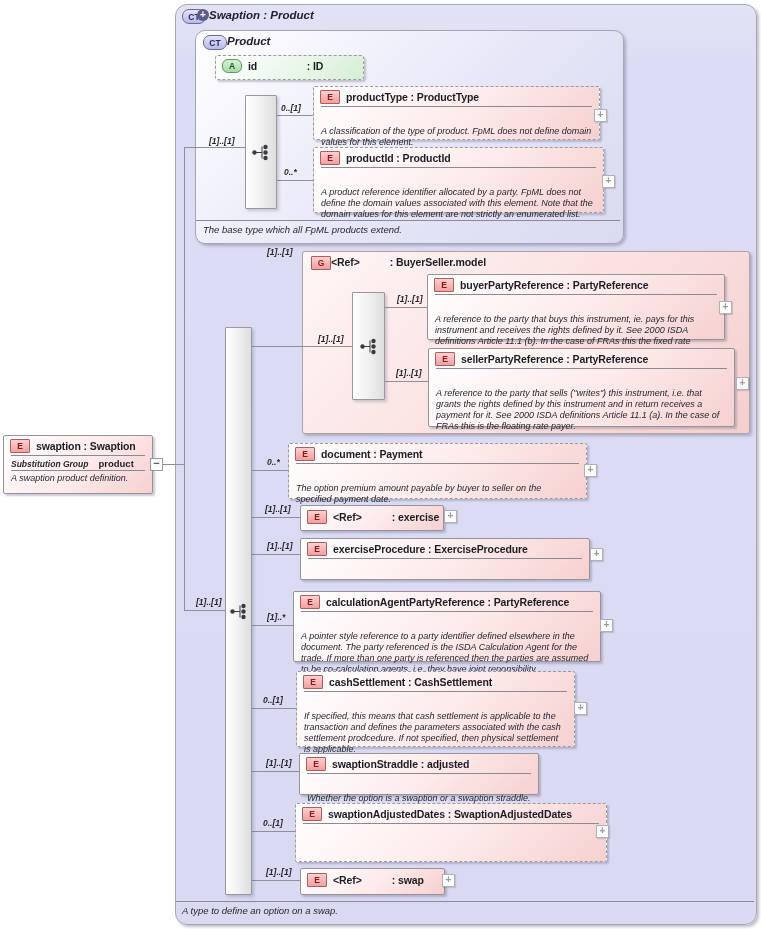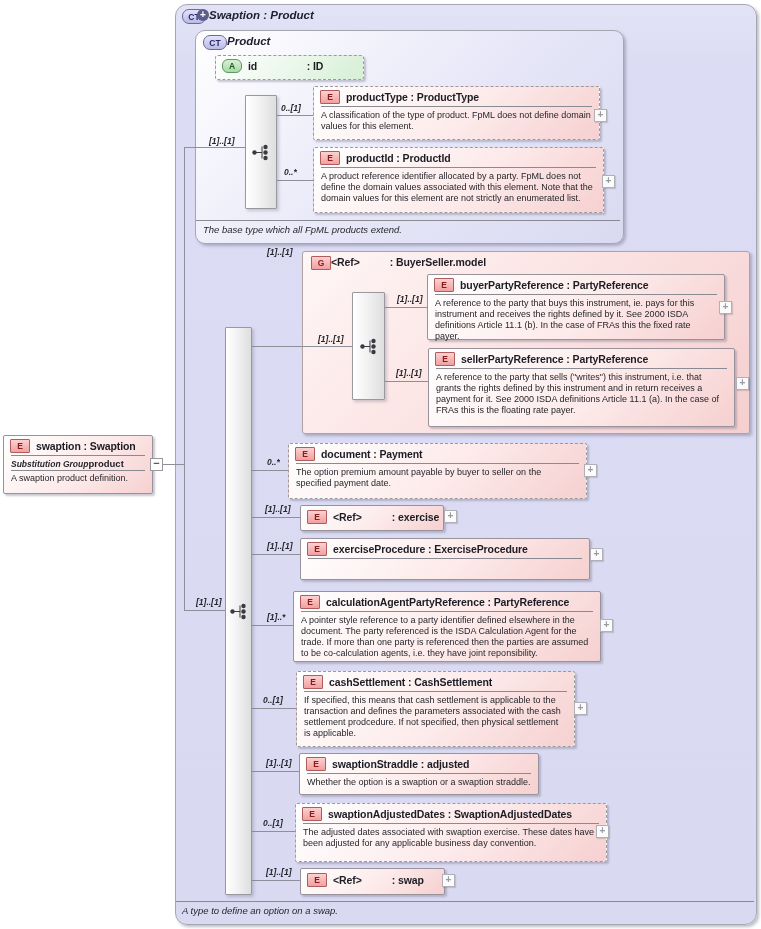--- a/index.html
+++ b/index.html
@@ -21,22 +21,22 @@
   .box{position:absolute;border:1px solid #98929a;background:linear-gradient(135deg,#ffffff 0%,#fdeaea 55%,#f6d0d0 100%);box-shadow:2px 2px 2px rgba(120,120,140,.4);border-radius:2px;}
   .box.dashed{border-style:dashed;border-color:#9a9aa0;}
   .box.green{background:linear-gradient(135deg,#ffffff 0%,#e7f6e7 60%,#d6eed6 100%);border-radius:3px;}
   .trow{display:flex;align-items:center;gap:6px;padding:3px 6px 1px 6px;}
   .tname{font-size:10.5px;font-weight:bold;color:#1c1c24;white-space:pre;letter-spacing:-0.1px;}
   .nm{white-space:pre;}
   .nm.pad{display:inline-block;min-width:56px;}
   .badge-el{display:inline-flex;align-items:center;justify-content:center;flex:0 0 auto;width:18px;height:12px;border:1px solid #b05c5c;background:linear-gradient(180deg,#fdd0d0,#f0a0a0);font-size:8.5px;font-weight:bold;color:#8b1a1a;border-radius:1px;}
   .badge-el.green{border-color:#5a9a5a;background:linear-gradient(180deg,#d9f0d9,#a8d8a8);color:#1f5c1f;border-radius:6px;}
   .tdiv{height:1px;background:#8a8a92;margin:1px 7px 1px 7px;}
-  .desc{font-size:9px;color:#26262c;line-height:11px;padding:2px 7px 3px 7px;}
-  .subrow{display:flex;align-items:center;padding:1px 7px 0 7px;}
+  .desc{font-size:9px;font-style:italic;color:#26262c;line-height:11px;padding:18px 7px 3px 7px;}
+  .subrow{display:flex;align-items:center;padding:1px 7px 0 7px;gap:10px;}
   .subl{font-size:8.5px;font-style:italic;font-weight:bold;color:#26262c;}
   .subv{font-size:9.5px;font-weight:bold;color:#1c1c24;}
 
   
   .card{position:absolute;font-size:8.5px;font-weight:bold;font-style:italic;color:#26262c;white-space:pre;}
 
   
   .hl,.vl{position:absolute;background:#8f8f99;}
   .hl{height:1px;}
   .vl{width:1px;}
@@ -236,21 +236,20 @@
     <div class="tdiv"></div>
     <div class="desc">Whether the option is a swaption or a swaption straddle.</div>
   </div>
 
   <div class="box dashed" style="left:295px;top:803px;width:310px;height:57px;">
     <div class="trow">
       <span class="badge-el">E</span>
       <span class="tname"><span class="nm">swaptionAdjustedDates</span><span> : </span><span>SwaptionAdjustedDates</span></span>
     </div>
     <div class="tdiv"></div>
-    <div class="desc">The adjusted dates associated with swaption exercise. These dates have been adjusted for any applicable business day convention.</div>
   </div>
 
   <div class="box" style="left:300px;top:868px;width:143px;height:25px;">
     <div class="trow" style="padding-top:4px;">
       <span class="badge-el">E</span>
       <span class="tname"><span class="nm pad">&lt;Ref&gt;</span><span> : </span><span>swap</span></span>
     </div>
   </div>
 
   <div class="card" style="left:209px;top:136px;">[1]..[1]</div>

